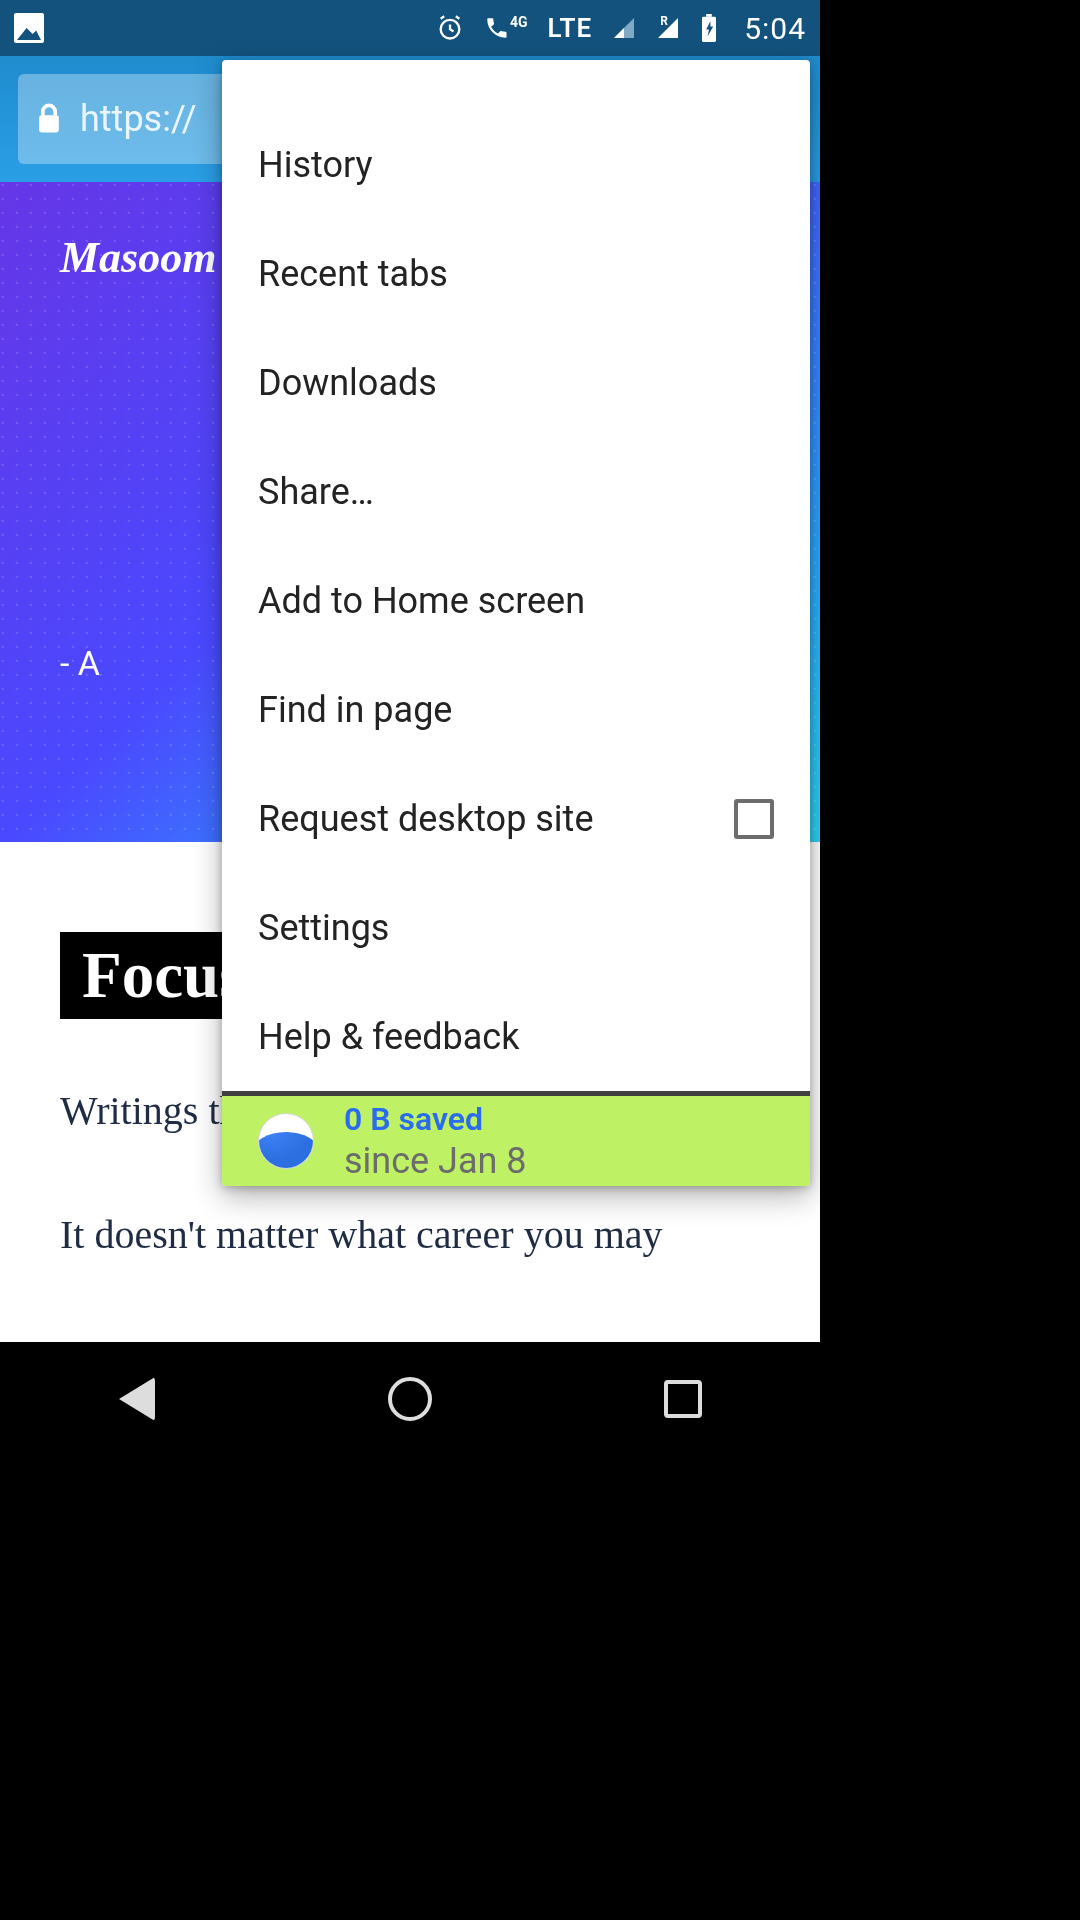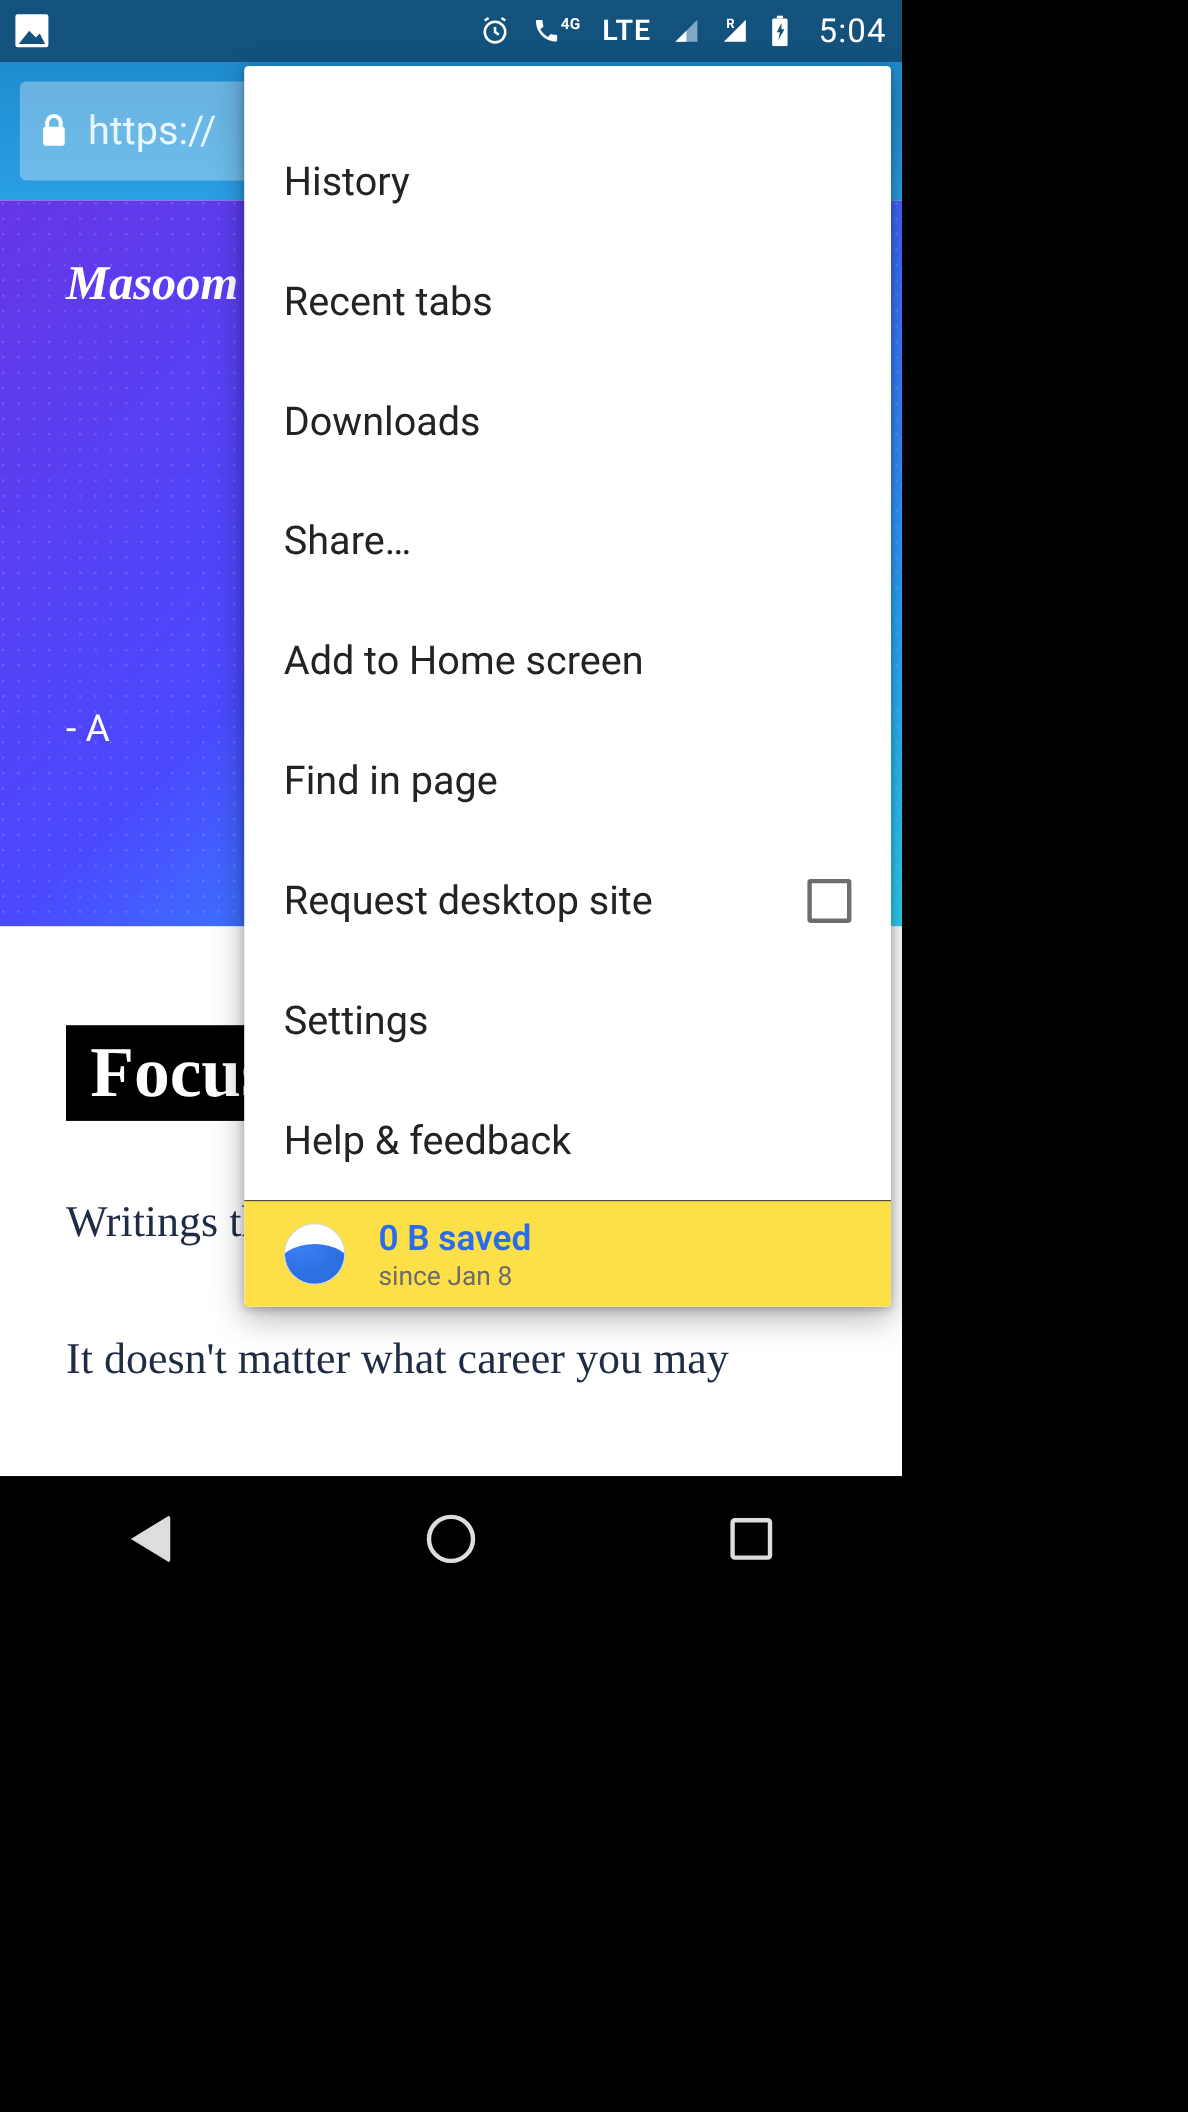--- a/index.html
+++ b/index.html
@@ -77,35 +77,35 @@
   .menu-item {
     display: flex; align-items: center; justify-content: space-between;
     padding: 0 36px; height: 109px; font-size: 36px; color: #232323;
   }
   .menu-item.clipped { height: 50px; align-items: flex-start; color: #c9c9c9; overflow: hidden; }
   .menu-item.clipped span { transform: translateY(-40px); }
   .checkbox {
     width: 40px; height: 40px; border: 4px solid #6d6d6d; border-radius: 3px;
   }
   .menu-footer {
-    border-top: 1px solid #404040; background: #fde047;
+    border-top: 5px solid #404040; background: #bef264;
     display: flex; align-items: center; gap: 30px;
-    padding: 14px 36px;
+    padding: 4px 36px;
   }
   .footer-ico {
     width: 56px; height: 56px; border-radius: 50%; background: #fff;
     border: 1px solid #d4d4d4; position: relative; overflow: hidden;
   }
   .footer-ico::after {
     content:""; position:absolute; left:-6px; right:-6px; bottom:-4px; height:40px;
     background: radial-gradient(80% 100% at 30% 0%, #3d81f6 0%, #2b6fe0 70%);
     border-radius: 60% 60% 0 0;
   }
   .footer-text .line1 { color: #2a6bef; font-size: 32px; font-weight: 600; }
-  .footer-text .line2 { color: #6c6c6c; font-size: 24px; margin-top: 2px; }
+  .footer-text .line2 { color: #6c6c6c; font-size: 36px; margin-top: 2px; }
 
   
   .navbar {
     position: absolute; left: 0; right: 0; bottom: 0; height: 114px;
     background: #000; display: flex; justify-content: space-around; align-items: center;
   }
   .nav-btn { width: 60px; height: 60px; color:#ddd; display:flex; align-items:center; justify-content:center; }
   .tri {
     width: 0; height: 0; border-top: 22px solid transparent;
     border-bottom: 22px solid transparent; border-right: 36px solid #ddd;

